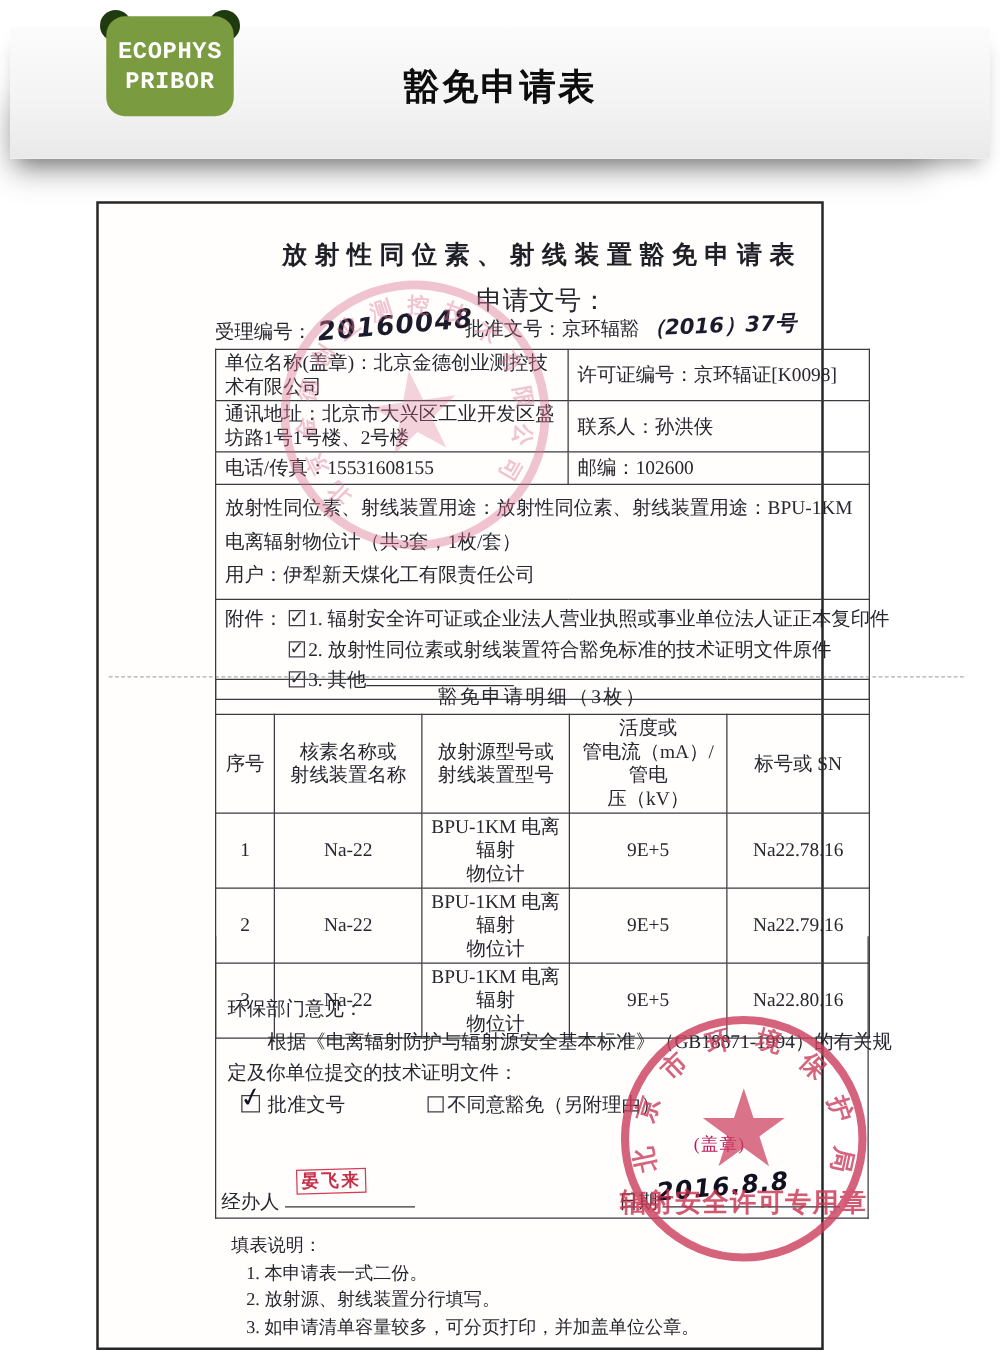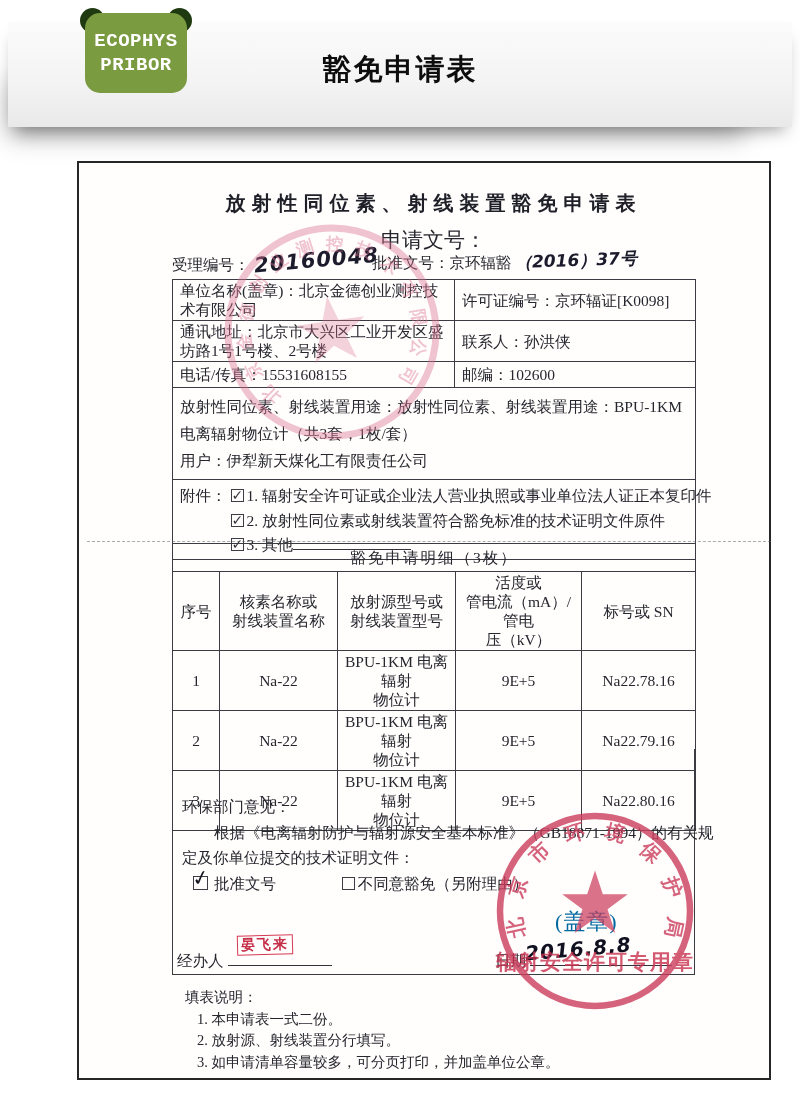--- a/index.html
+++ b/index.html
@@ -17,21 +17,21 @@
   
   .logo{position:absolute;left:85px;top:8px;width:102px;height:85px;}
   .logo .curl{position:absolute;width:25px;height:25px;border-radius:50%;background:#1f3a10;top:0;}
   .logo .curl.l{left:-5px;} .logo .curl.r{right:-5px;}
   .logo .ribbon{position:absolute;left:0;top:5px;right:0;bottom:0;background:#7b9b41;
         border-radius:15px;display:flex;flex-direction:column;align-items:center;justify-content:center;}
   .logo .ribbon span{font-family:Liberation Mono, monospace;font-weight:bold;
         color:#fff;font-size:19px;line-height:24px;letter-spacing:.5px;}
 
   
-  .doc{position:absolute;left:77px;top:161px;width:694px;height:919px;background:#fffefd;
+  .doc{position:absolute;left:77px;top:161px;width:582px;height:919px;background:#fffefd;
        border:2px solid #262626;box-sizing:border-box;}
   .abs{position:absolute;}
   .form-title{top:27px;left:93px;width:523px;text-align:center;font-size:20px;font-weight:bold;
        letter-spacing:6px;color:#1f1f28;}
   .app-no{top:63px;left:93px;width:523px;text-align:center;font-size:21px;}
   .accept-line{top:88px;left:93px;width:523px;font-size:15.5px;height:24px;}
   .accept-line .approval{position:absolute;left:200px;top:0;white-space:nowrap;}
   .hand{font-family:"DejaVu Sans","Liberation Sans",sans-serif;font-style:italic;font-weight:600;color:#1b1b2c;}
   .hand.accept-no{display:inline-block;font-size:21px;transform:rotate(-5deg);letter-spacing:1px;
        position:relative;top:-3px;margin-left:4px;}
@@ -61,21 +61,21 @@
   .dash-artifact{top:378px;left:8px;width:684px;border-top:1.5px dashed rgba(90,90,95,.5);}
 
   
   .opinion{top:586px;left:93px;width:523px;height:226px;border:1.5px solid #3b3b42;border-top:none;
       box-sizing:border-box;font-size:15.5px;}
   .op-label{left:9px;top:48px;}
   .op-line1{left:41px;top:74px;white-space:nowrap;}
   .op-line2{left:9px;top:99px;}
   .op-checks{left:20px;top:125px;}
   .op-checks .gap{display:inline-block;width:58px;}
-  .seal-hint{left:382px;top:158px;font-size:22px;color:#0369a1;letter-spacing:1px;}
+  .seal-hint{left:382px;top:158px;font-size:14px;color:#be185d;letter-spacing:1px;}
   .sig-op{left:4px;top:202px;}
   .sig-line{margin-left:4px;}
   .op-line-u{width:104px;} .date-line-u{width:142px;}
   .sig-date{left:322px;top:202px;}
   .date-hand{position:absolute;left:30px;top:-14px;font-size:20px;transform:rotate(-5deg);
       letter-spacing:1px;white-space:nowrap;color:#101020;}
   .name-stamp{left:64px;top:186px;border:1.5px solid #d63a54;color:#c52f48;font-size:14px;
       font-weight:bold;padding:0 3px;letter-spacing:2px;transform:rotate(-1.5deg);background:rgba(255,255,255,.2);}
 
   

